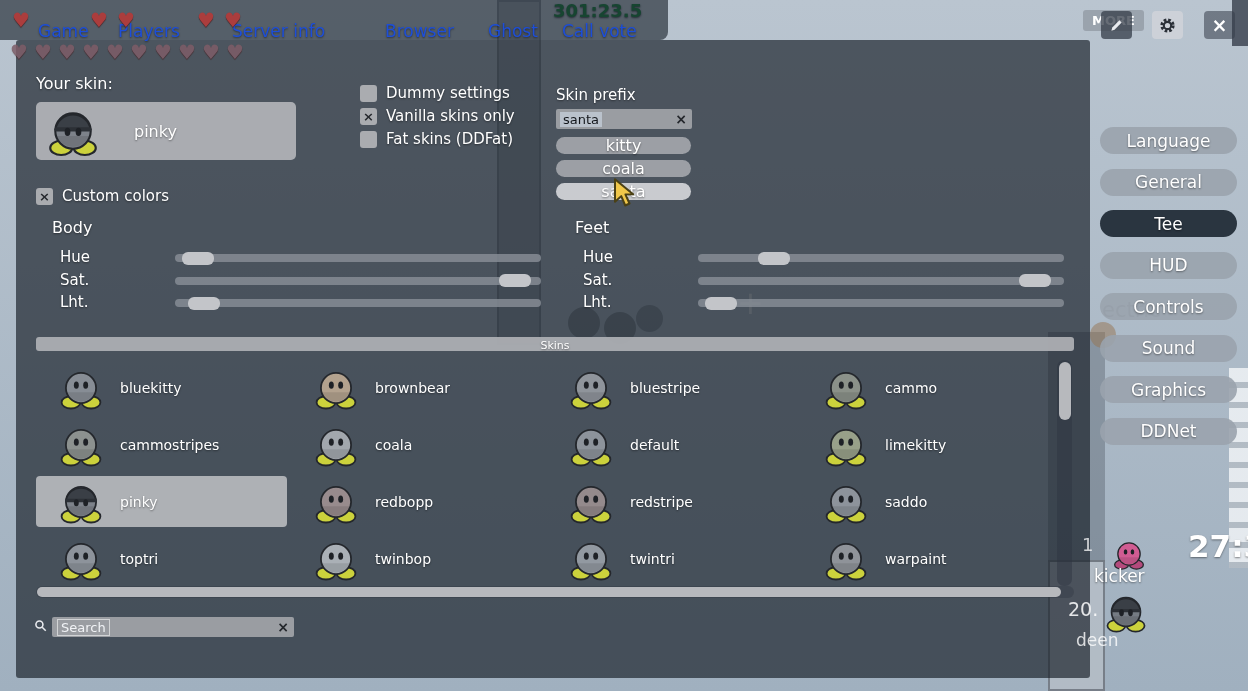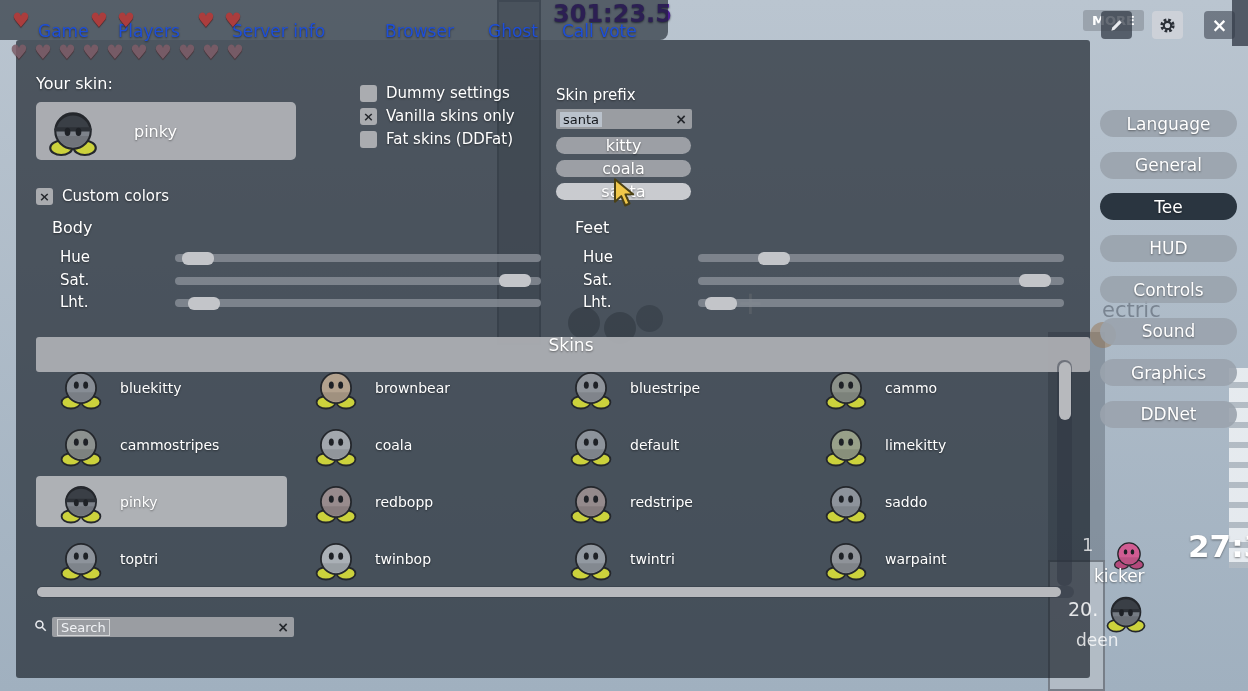--- a/index.html
+++ b/index.html
@@ -7,21 +7,21 @@
        background:linear-gradient(#bac5d0,#a0b0bf);position:relative;}
   #stage{position:absolute;inset:0;width:1248px;height:691px;}
   .ts{text-shadow:0 1px 2px rgba(0,0,0,.45);}
   
   .decor{position:absolute;z-index:0;}
   .wm{position:absolute;z-index:1;}
   
   #menubar{position:absolute;left:0;top:0;width:668px;height:40px;z-index:5;
     background:rgba(25,32,42,.62);border-radius:0 0 8px 0;}
   .menu-item{position:absolute;top:21px;color:#1d4ed8;font-size:17px;cursor:default;}
-  #race-time-top{position:absolute;left:553px;top:0;z-index:1;font-size:24px;font-weight:bold;color:#4c1d95;
+  #race-time-top{position:absolute;left:553px;top:0;z-index:1;font-size:18px;font-weight:bold;color:#15803d;
     text-shadow:0 1px 2px rgba(20,25,32,.8);}
   .heart{position:absolute;font-size:20px;color:#ab3d3d;text-shadow:0 1px 1px rgba(60,15,15,.7);z-index:6;}
   .heart.armor{color:#7e5d68;opacity:.85;}
   
   #more-badge{position:absolute;left:1083px;top:10px;z-index:3;background:#9aa3ad;border-radius:3px;
     padding:3px 9px;color:#fff;font-weight:bold;font-size:13px;}
   .iconbtn{position:absolute;top:11px;width:31px;height:28px;border-radius:4px;z-index:7;
     display:flex;align-items:center;justify-content:center;background:rgba(52,60,72,.75);}
   .iconbtn.active{background:rgba(205,210,216,.95);}
   #close-btn{color:#fff;font-size:19px;font-weight:bold;background:rgba(52,60,72,.55);}
@@ -41,37 +41,37 @@
   .selword{background:#bac2cc;color:#14171c;font-size:13px;padding:0 3px;margin-left:2px;}
   .phword{color:#f0f2f5;font-size:13px;padding:0 3px;margin-left:3px;border:1px solid rgba(255,255,255,.55);}
   .xbtn{margin-left:auto;color:#24272c;font-weight:bold;font-size:14px;padding:0 3px;line-height:1;cursor:default;}
   .pill{position:absolute;width:135px;height:17px;border-radius:8.5px;background:rgba(163,166,171,.92);
       color:#fff;font-size:16px;text-align:center;line-height:17px;}
   .pill.hover{background:rgba(206,208,212,.96);}
   .sec-label{position:absolute;color:#fff;font-size:16px;}
   .sl-label{position:absolute;color:#fff;font-size:15px;}
   .track{position:absolute;width:366px;height:8px;border-radius:4px;background:rgba(138,144,152,.8);}
   .handle{position:absolute;top:-2.5px;width:32px;height:13px;border-radius:6px;background:#c3c5c9;}
-  #skins-header{position:absolute;left:20px;top:297px;width:1038px;height:35px;border-radius:3px;
-      background:rgba(175,177,181,.92);color:#fff;font-size:17px;text-align:center;line-height:17px;padding-left:16px;}
+  #skins-header{position:absolute;left:20px;top:297px;width:1038px;height:14px;border-radius:3px;
+      background:rgba(175,177,181,.92);color:#fff;font-size:11px;text-align:center;line-height:17px;}
   #skins-grid{position:absolute;left:20px;top:319px;display:grid;grid-template-columns:repeat(4,255px);
       grid-auto-rows:57px;}
   .skin-cell{display:flex;align-items:center;padding-left:22px;gap:16px;color:#fff;font-size:14px;
       box-sizing:border-box;}
   .skin-cell.selected{background:rgba(181,183,187,.94);border-radius:4px;height:51px;align-self:center;width:251px;}
   .tee{display:inline-flex;flex:none;}
   #vscroll{position:absolute;left:1041px;top:320px;width:15px;height:226px;border-radius:7px;
       background:rgba(45,52,64,.45);}
   #vhandle{position:absolute;left:1.5px;top:2px;width:12px;height:58px;border-radius:6px;background:#b7b9bd;}
   #hscroll{position:absolute;left:20px;top:546px;width:1038px;height:12px;border-radius:6px;background:rgba(45,52,64,.35);}
   #hhandle{position:absolute;left:1px;top:1px;width:1024px;height:10px;border-radius:5px;background:#b7b9bd;}
   #search-icon{position:absolute;left:18px;top:579px;display:inline-flex;}
   #menu-cursor{position:absolute;left:596px;top:138px;z-index:9;display:inline-flex;}
   
-  #tabs-col{position:absolute;left:1100px;top:110px;z-index:6;display:flex;flex-direction:column;gap:14.5px;}
+  #tabs-col{position:absolute;left:1100px;top:127px;z-index:6;display:flex;flex-direction:column;gap:14.5px;}
   .tab{width:137px;height:27px;border-radius:13.5px;background:rgba(154,163,173,.9);color:#fff;
       font-size:17px;display:flex;align-items:center;justify-content:center;cursor:default;}
   .tab.active{background:rgba(35,45,56,.95);}
   
   .sb{position:absolute;z-index:3;color:#fff;}
 </style>
 </head>
 <body>
 
 <div id="stage">

